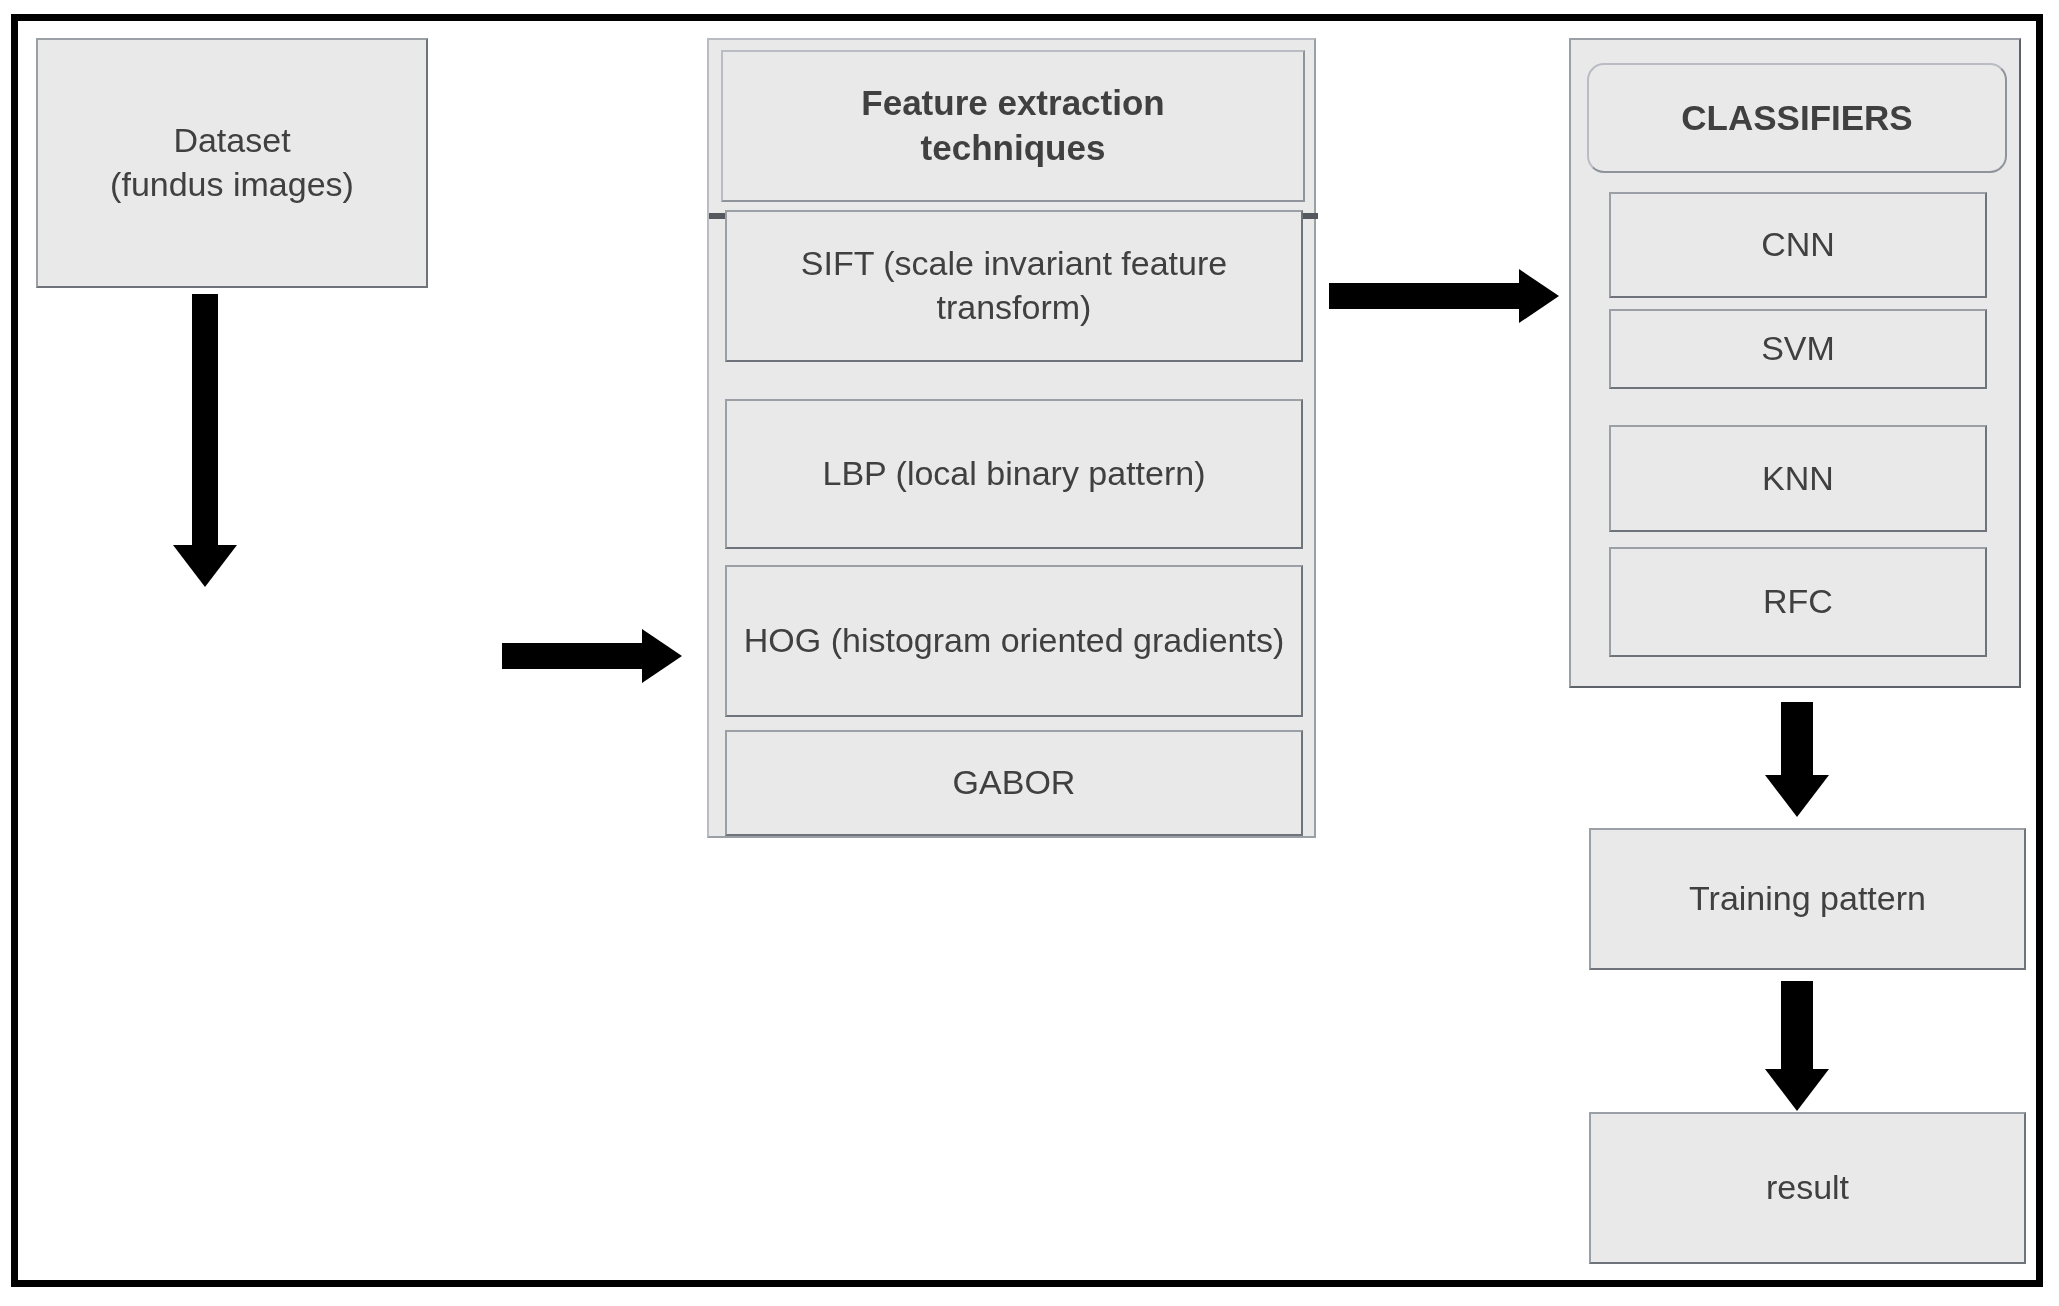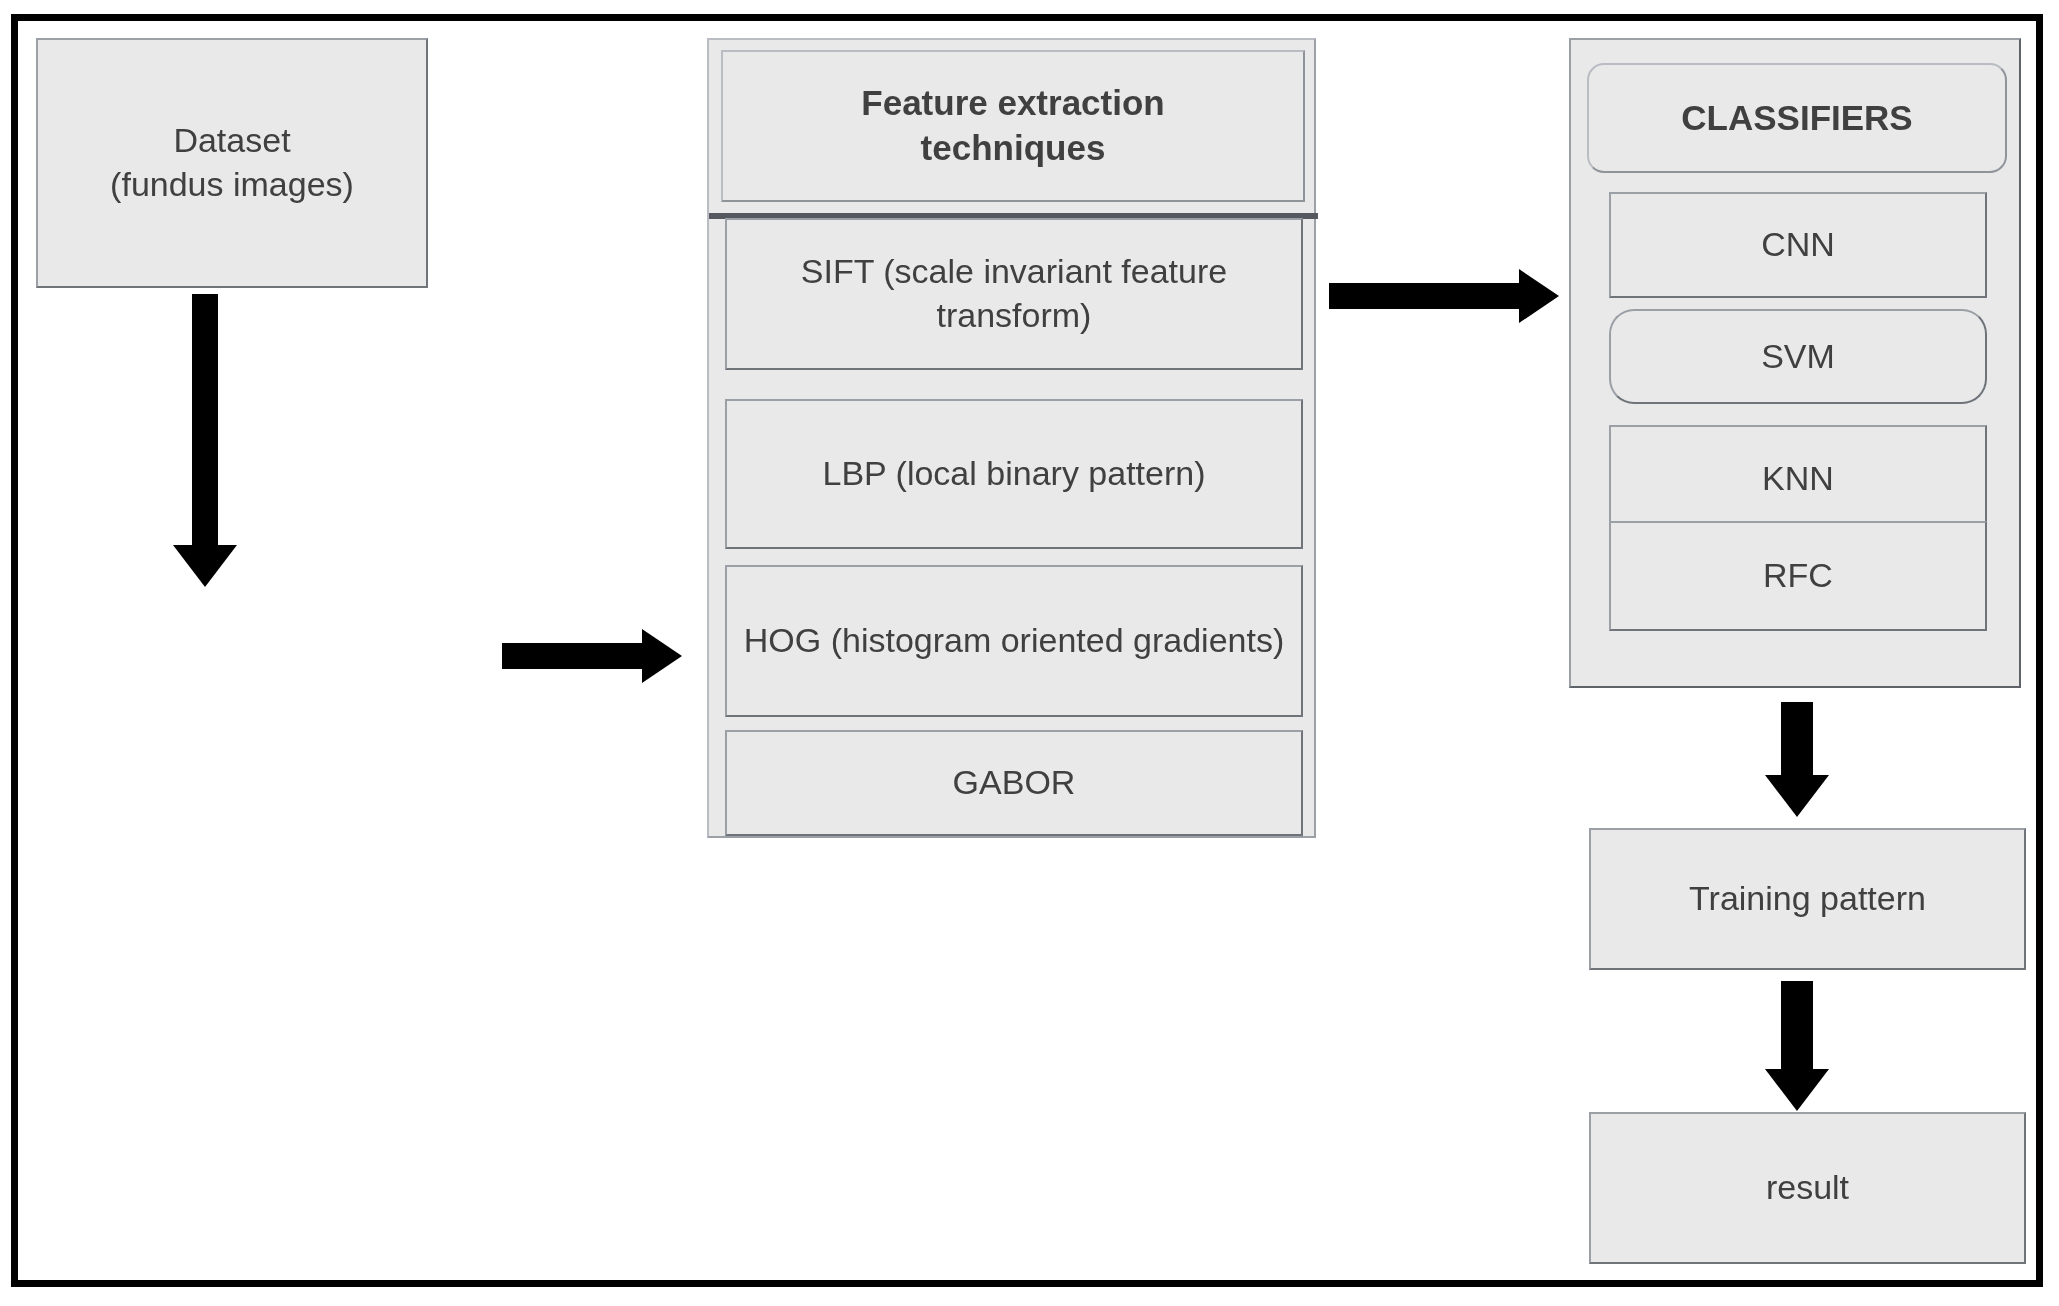--- a/index.html
+++ b/index.html
@@ -140,21 +140,21 @@
 
     <div class="panel" style="left:689px; top:17px; width:609px; height:800px;">
 
       <div class="box light" style="left:12px; top:10px; width:584px; height:152px; font-weight:bold; font-size:35px;">
         <span class="txt bold">Feature extraction
 techniques</span>
       </div>
 
       <div class="panel-sep" style="left:0px; top:173px; width:609px; height:6px;"></div>
 
-      <div class="box" style="left:16px; top:178px; width:578px; height:152px;">
+      <div class="box" style="left:16px; top:170px; width:578px; height:152px;">
         <span class="txt">SIFT (scale invariant feature transform)</span>
       </div>
 
       <div class="box" style="left:16px; top:359px; width:578px; height:150px;">
         <span class="txt">LBP (local binary pattern)</span>
       </div>
 
       <div class="box" style="left:16px; top:525px; width:578px; height:152px;">
         <span class="txt">HOG (histogram oriented gradients)</span>
       </div>
@@ -172,29 +172,29 @@
     <div class="panel" style="left:1551px; top:17px; width:452px; height:650px; border-color:#9aa0a6; border-right-color:#5e636a; border-bottom-color:#5e636a;">
 
       <div class="box light" style="left:16px; top:23px; width:420px; height:110px; font-weight:bold; font-size:35px;border-radius:17px;">
         <span class="txt bold">CLASSIFIERS</span>
       </div>
 
       <div class="box" style="left:38px; top:152px; width:378px; height:106px;">
         <span class="txt">CNN</span>
       </div>
 
-      <div class="box" style="left:38px; top:269px; width:378px; height:95px;border-radius:25px;">
+      <div class="box" style="left:38px; top:269px; width:378px; height:80px;">
         <span class="txt">SVM</span>
       </div>
 
       <div class="box" style="left:38px; top:385px; width:378px; height:107px;">
         <span class="txt">KNN</span>
       </div>
 
-      <div class="box" style="left:38px; top:481px; width:378px; height:110px;">
+      <div class="box" style="left:38px; top:507px; width:378px; height:110px;">
         <span class="txt">RFC</span>
       </div>
     </div>
 
     <div class="arrow-v" style="left:1742px; top:681px; width:74px; height:115px;">
       <div class="shaft" style="width:32px; height:80px;"></div>
       <div class="head"></div>
     </div>
 
     <div class="box" style="left:1571px; top:807px; width:437px; height:142px;">

